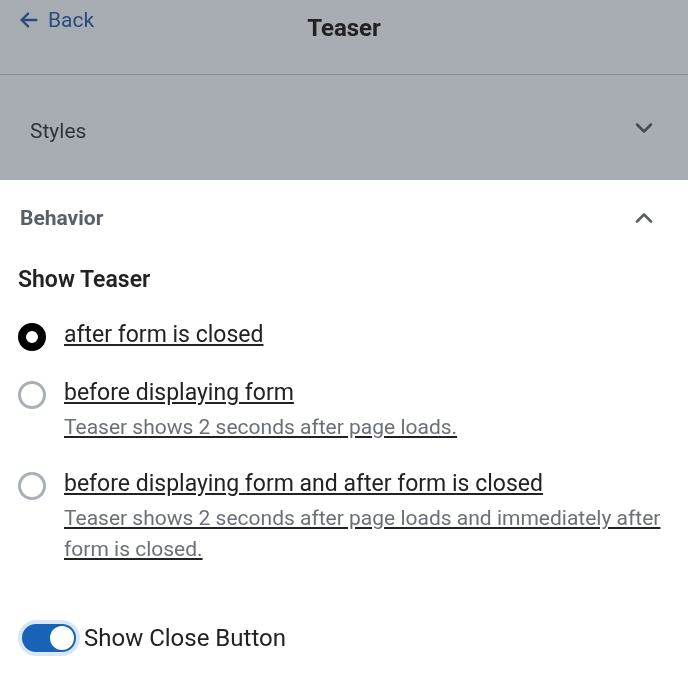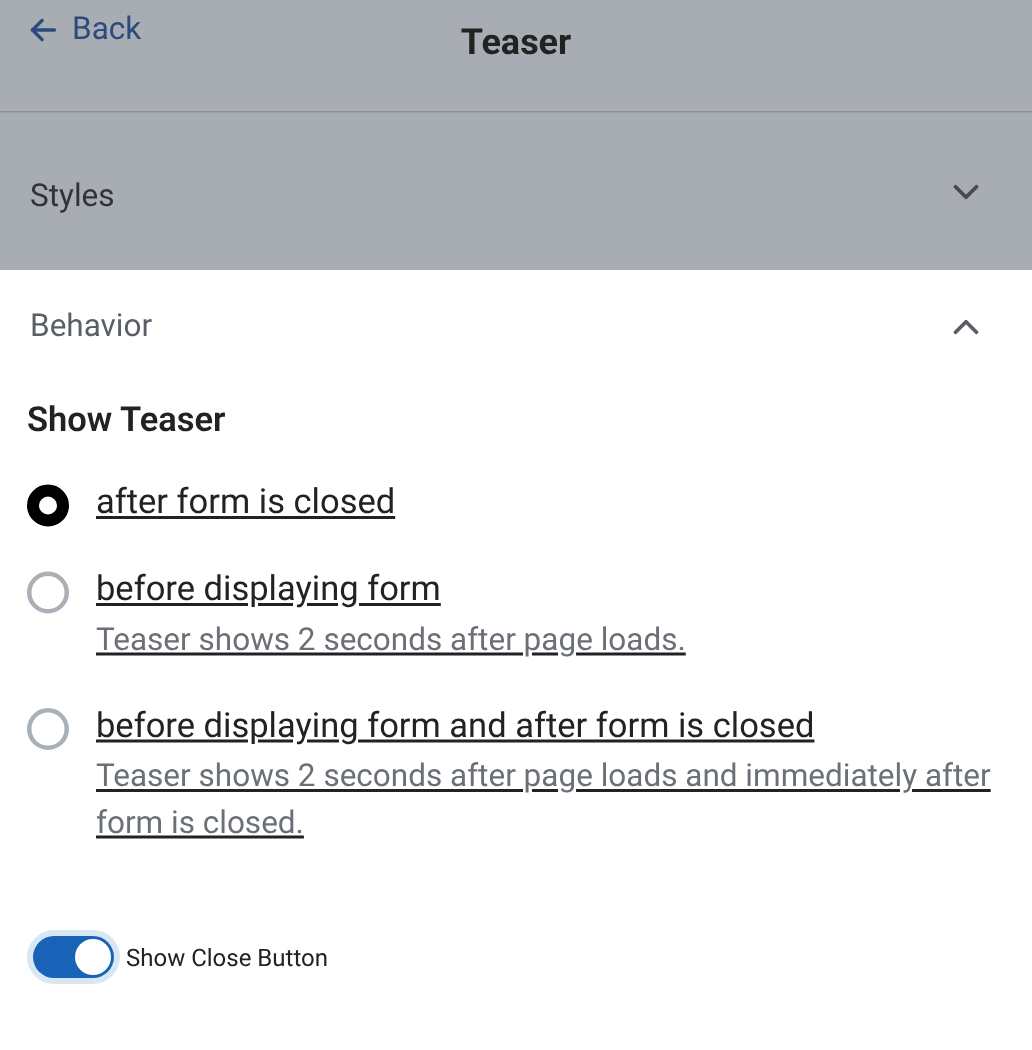--- a/index.html
+++ b/index.html
@@ -49,24 +49,26 @@
     }
     .section-styles {
       background: #a8adb4;
       height: 106px;
       border-top: 1px solid #8c9096;
     }
     .section-styles .section-label {
       color: #30343a;
       font-size: 21px;
       padding-top: 6px;
+      margin-left: 10px;
     }
     .section-behavior {
       background: #fff;
       height: 76px;
+      font-weight: bold;
     }
     .section-behavior .section-label {
       color: #5a5f66;
       font-size: 21px;
     }
     .chevron {
       width: 28px;
       height: 28px;
       color: #4a4a4a;
     }
@@ -151,21 +153,21 @@
     .toggle-thumb {
       position: absolute;
       right: 2px;
       top: 2px;
       width: 24px;
       height: 24px;
       background: #fff;
       border-radius: 50%;
     }
     .toggle-label {
-      font-size: 16px;
+      font-size: 24px;
       color: #222;
     }
   </style>
 </head>
 <body>
 
 <div class="header">
   <div class="back-btn">
     <svg viewBox="0 0 24 24" fill="none" stroke="#2b4a7d" stroke-width="2.5" stroke-linecap="round" stroke-linejoin="round">
       <line x1="20" y1="12" x2="4" y2="12"></line>

